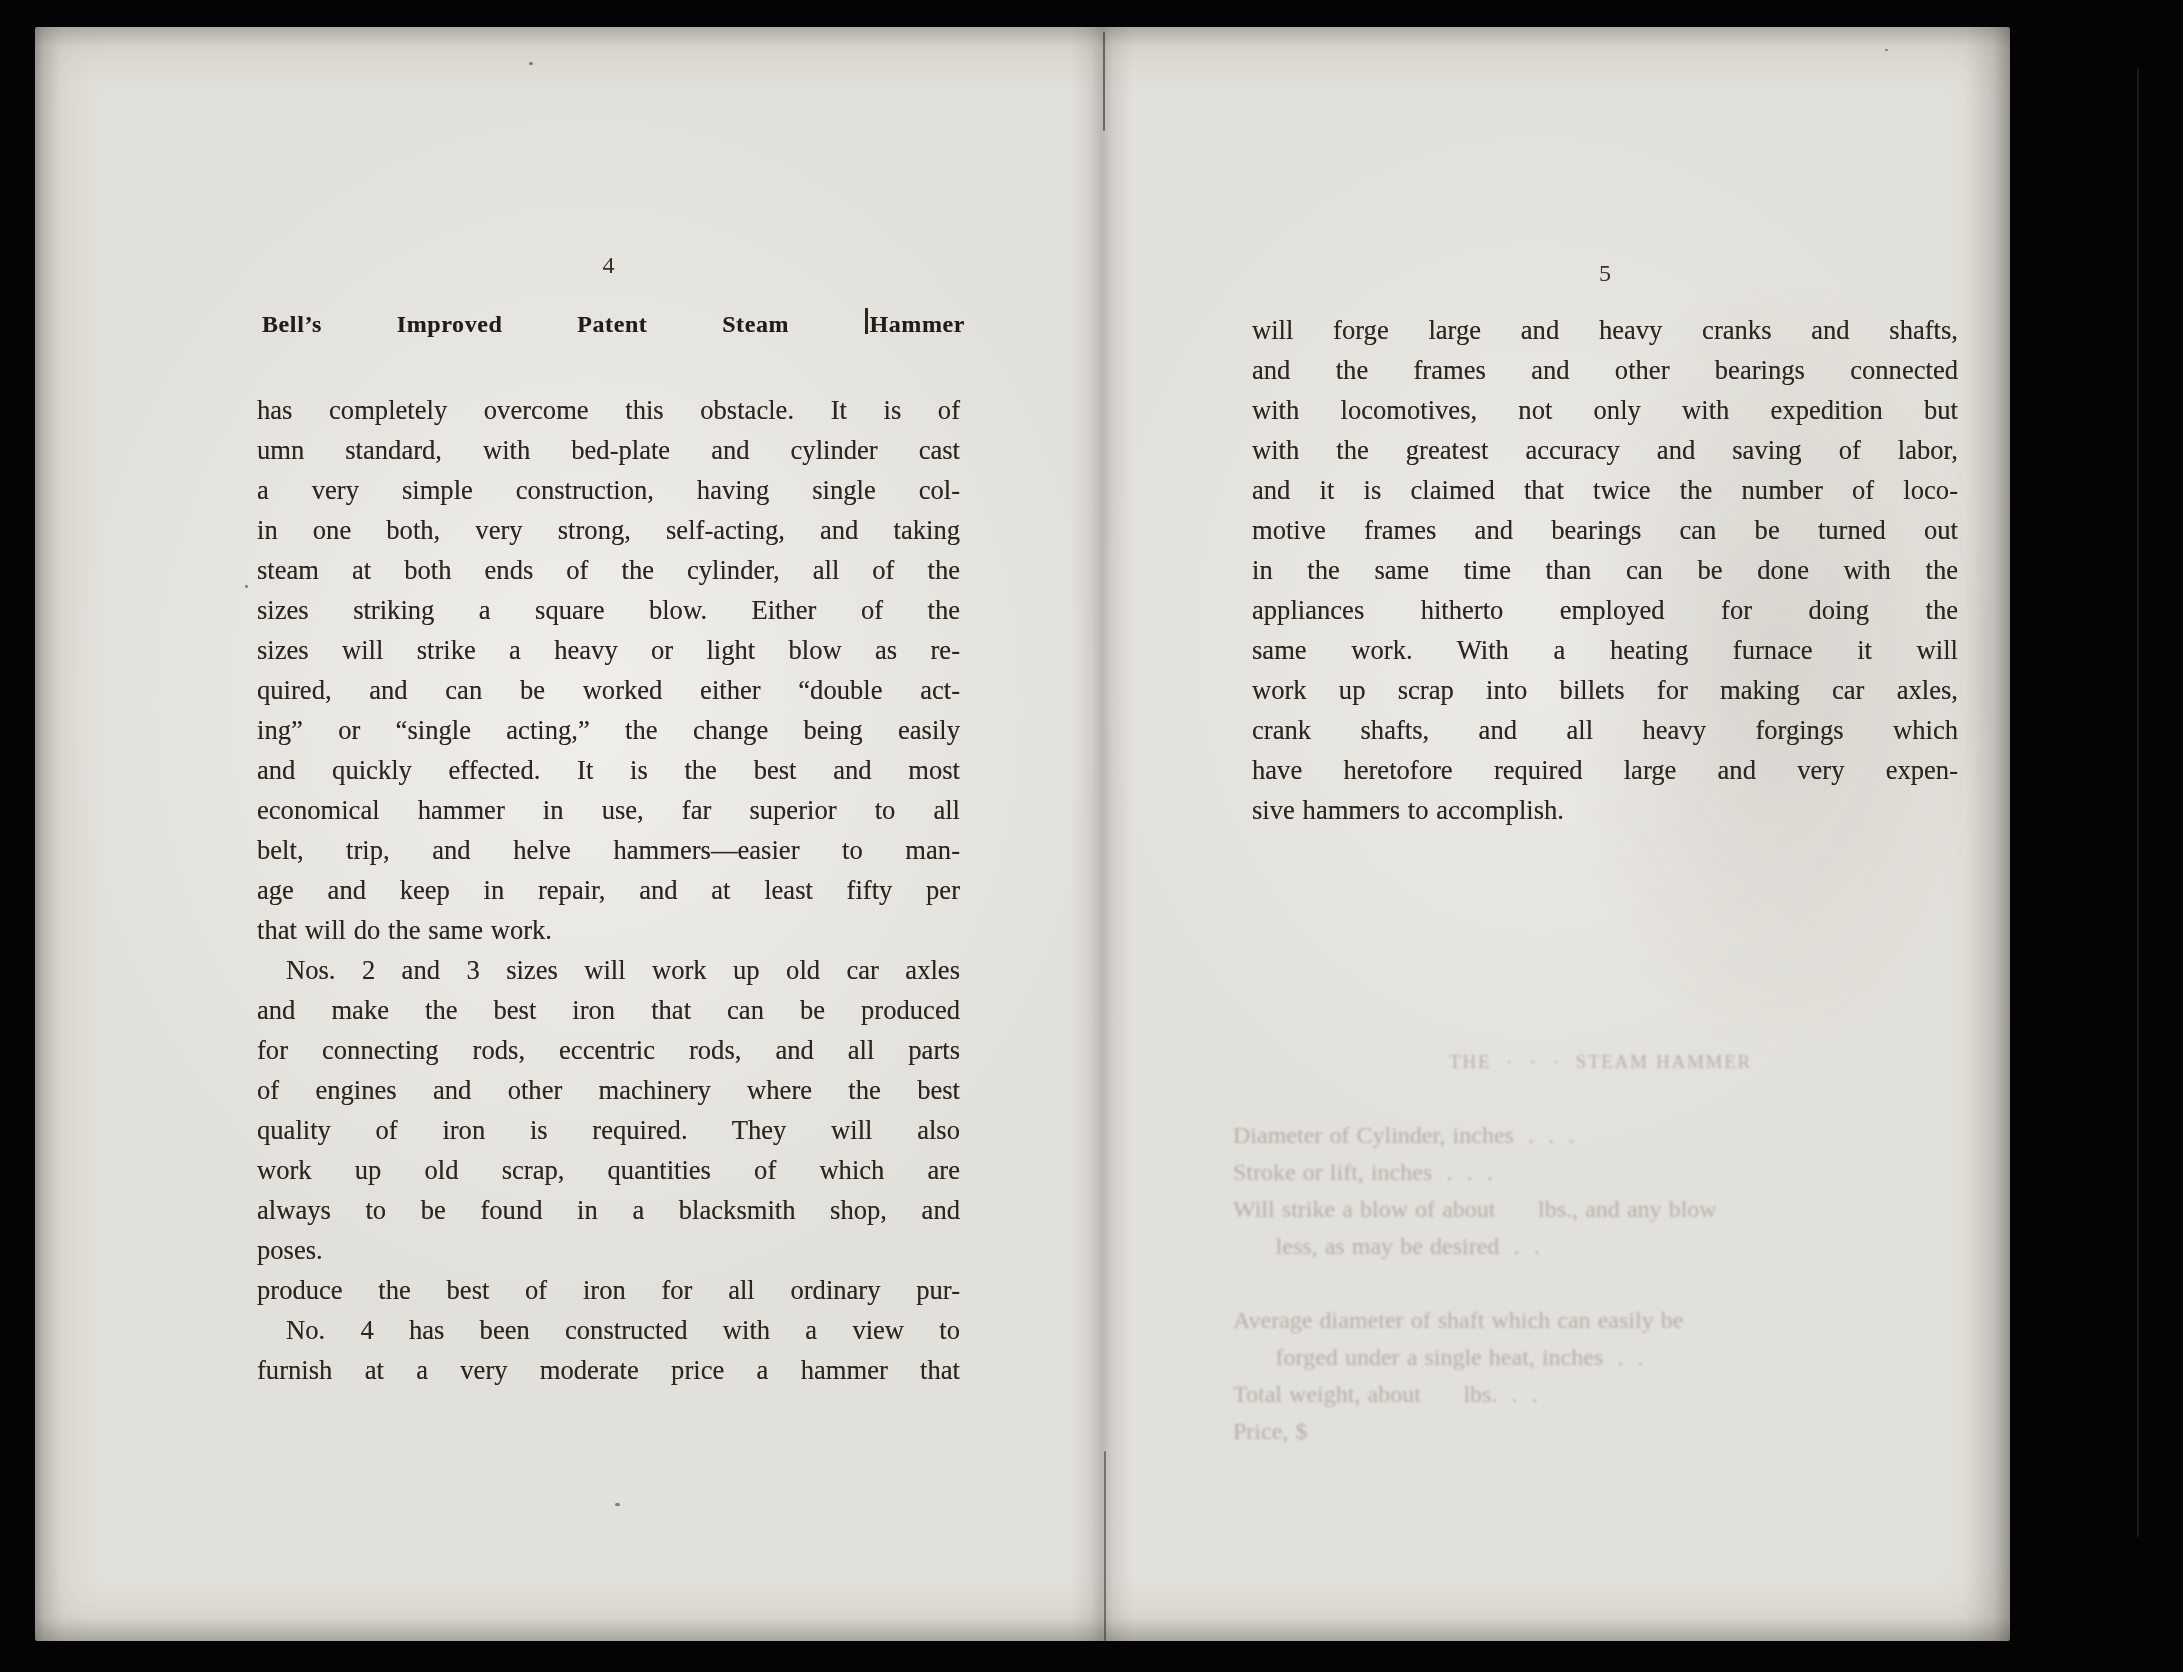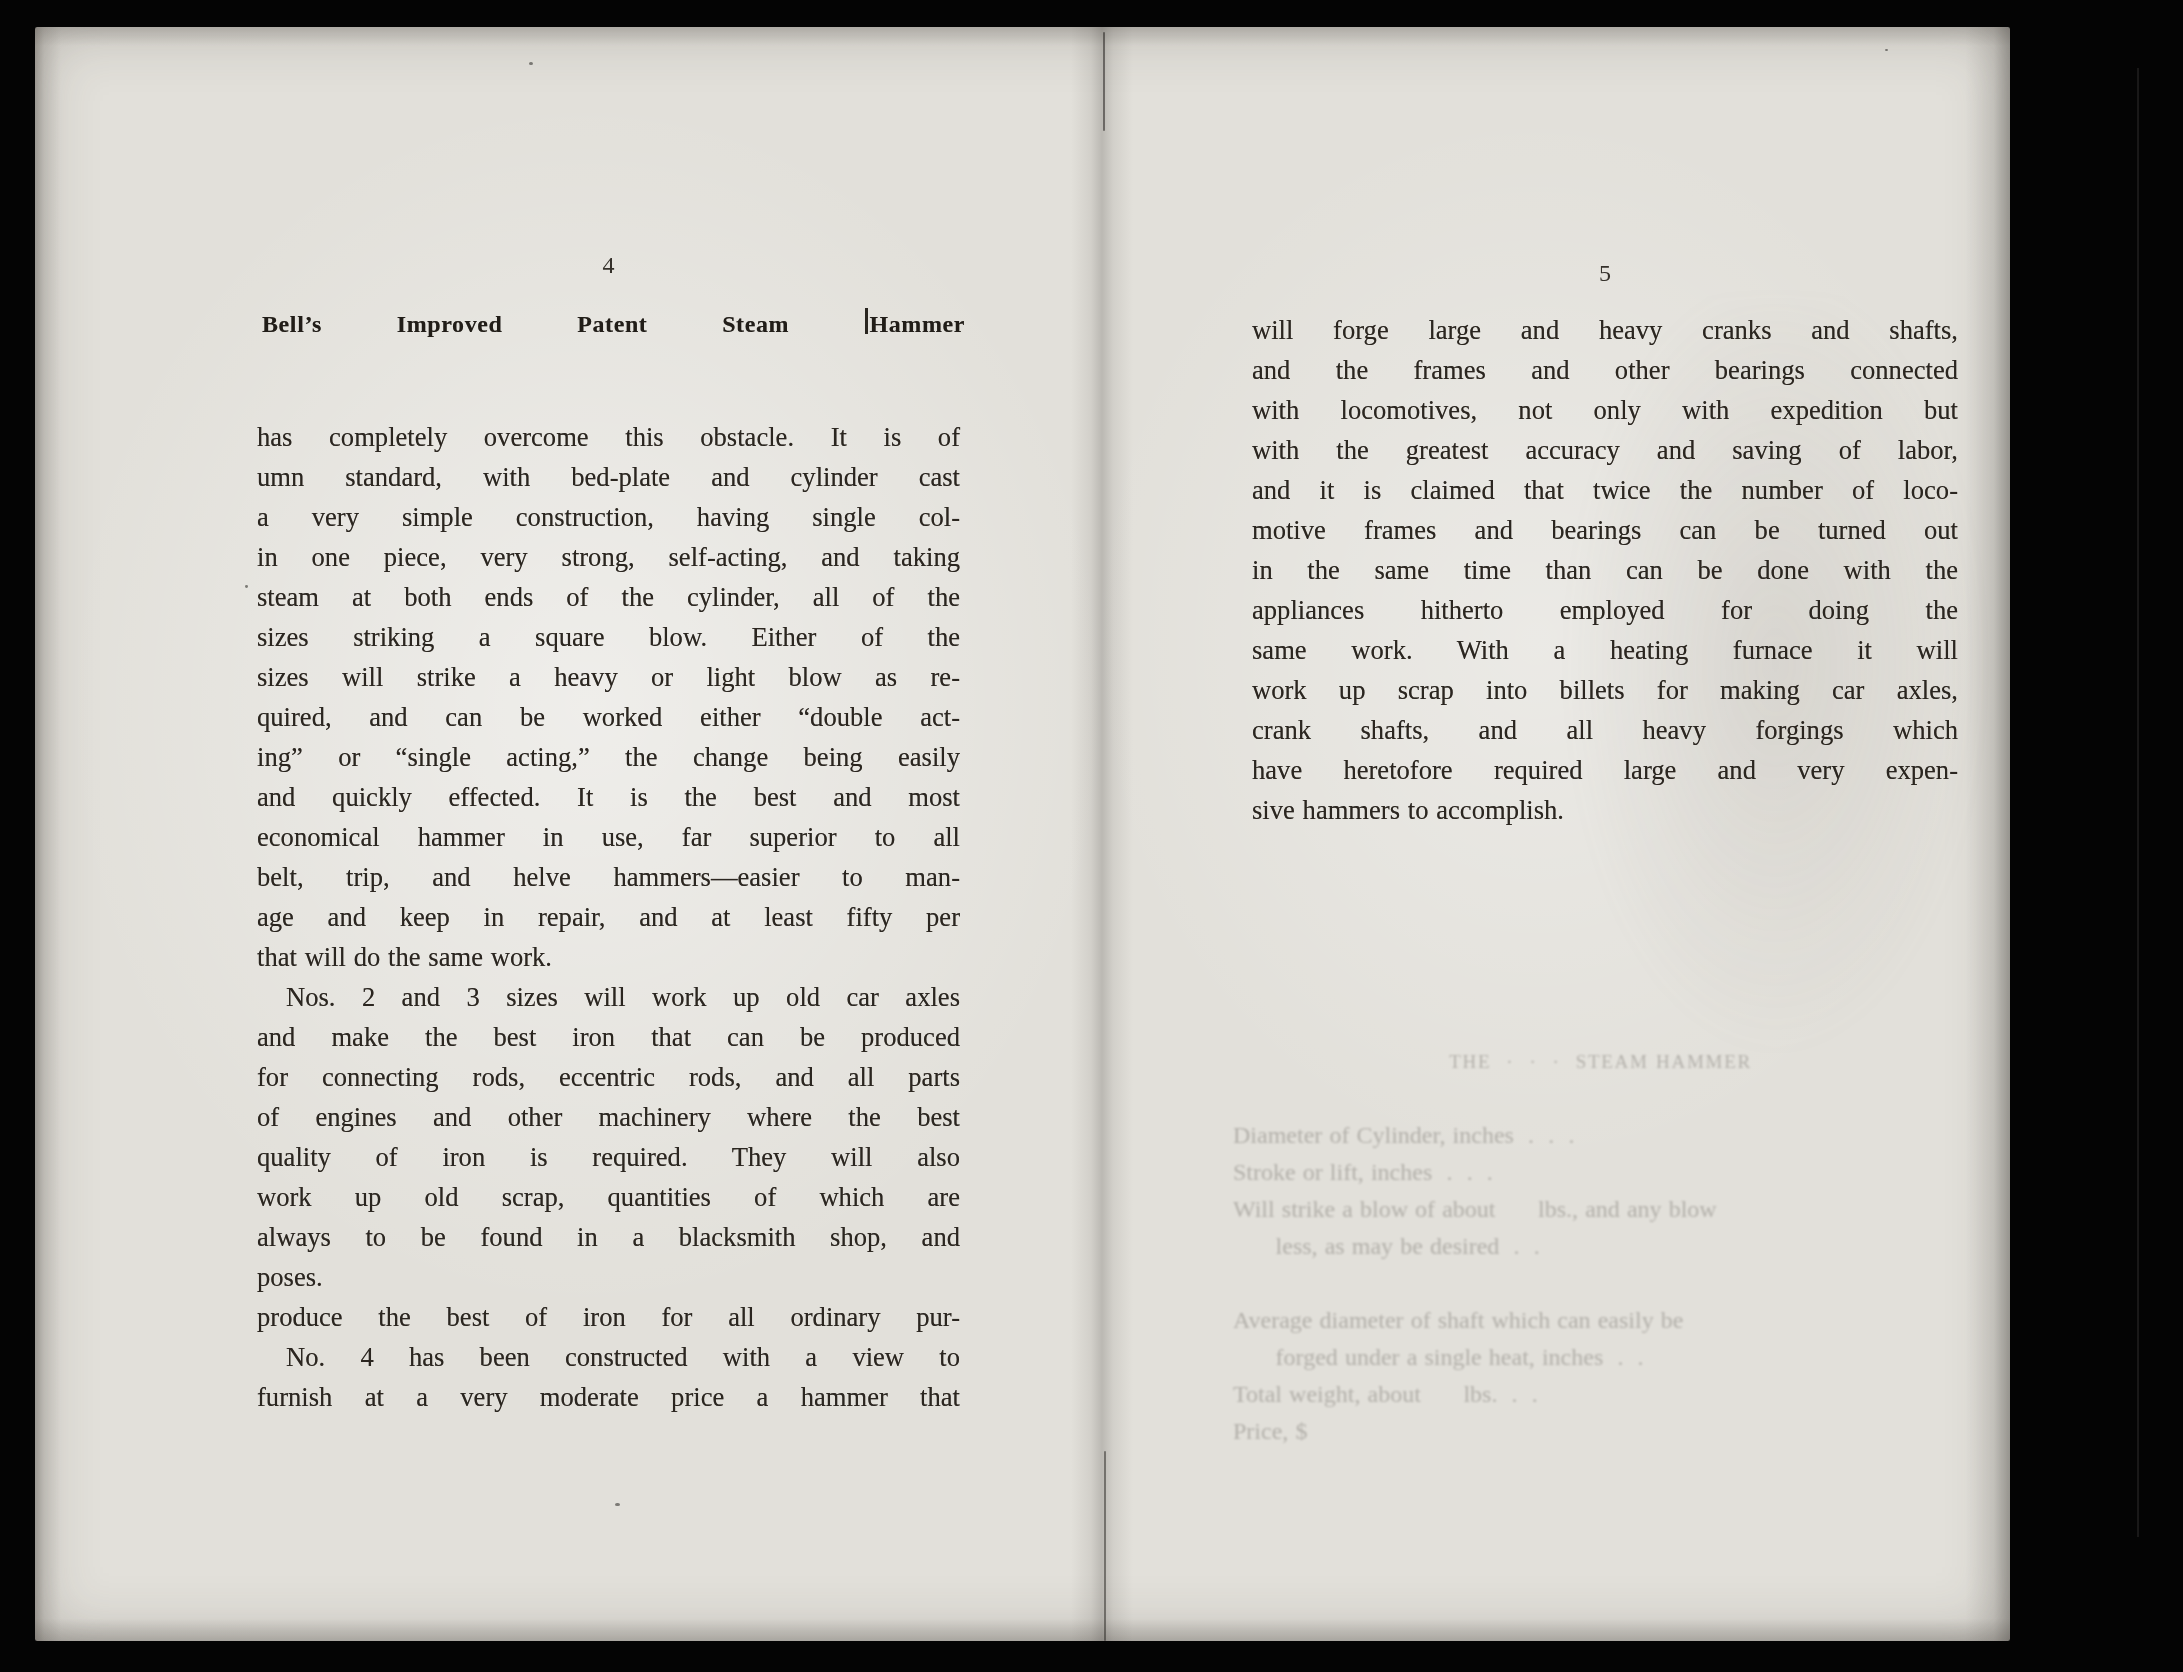--- a/index.html
+++ b/index.html
@@ -103,21 +103,21 @@
   }
   .artifact-bar {
     display: inline-block;
     width: 2.8px;
     height: 26px;
     margin: 0 1.7px -2.3px 1.1px;
     background: #2a2620;
   }
 
   .body-block { position: absolute; }
-  .body-block.left  { left: 222px;  top: 363px; width: 703px; margin-top: 27px; }
+  .body-block.left  { left: 222px;  top: 363px; width: 703px; }
   .body-block.right { left: 1217px; top: 283px; width: 706px; }
 
   .para { margin: 0; }
   .line {
     line-height: 40px;
     font-size: 26.6px;
     color: #2b2620;
     text-align: justify;
     text-align-last: justify;
     word-spacing: 1.1px;
@@ -182,21 +182,21 @@
 
     <div class="page-num left">4</div>
 
     <h1 class="heading"><span>Bell’s Improved Patent Steam</span> <span class="artifact-bar"></span><span>Hammer</span></h1>
 
     <div class="body-block left">
       <div class="para">
           <div class="line">has completely overcome this obstacle.  It is of</div>
           <div class="line">umn standard, with bed-plate and cylinder cast</div>
           <div class="line">a very simple construction, having single col-</div>
-          <div class="line">in one piece, very strong, self-acting, and taking</div>
+          <div class="line">in one both, very strong, self-acting, and taking</div>
           <div class="line">steam at both ends of the cylinder, all of the</div>
           <div class="line">sizes striking a square blow.  Either of the</div>
           <div class="line">sizes will strike a heavy or light blow as re-</div>
           <div class="line">quired, and can be worked either “double act-</div>
           <div class="line">ing” or “single acting,” the change being easily</div>
           <div class="line">and quickly effected.  It is the best and most</div>
           <div class="line">economical hammer in use, far superior to all</div>
           <div class="line">belt, trip, and helve hammers—easier to man-</div>
           <div class="line">age and keep in repair, and at least fifty per</div>
           <div class="line short">that will do the same work.</div>

